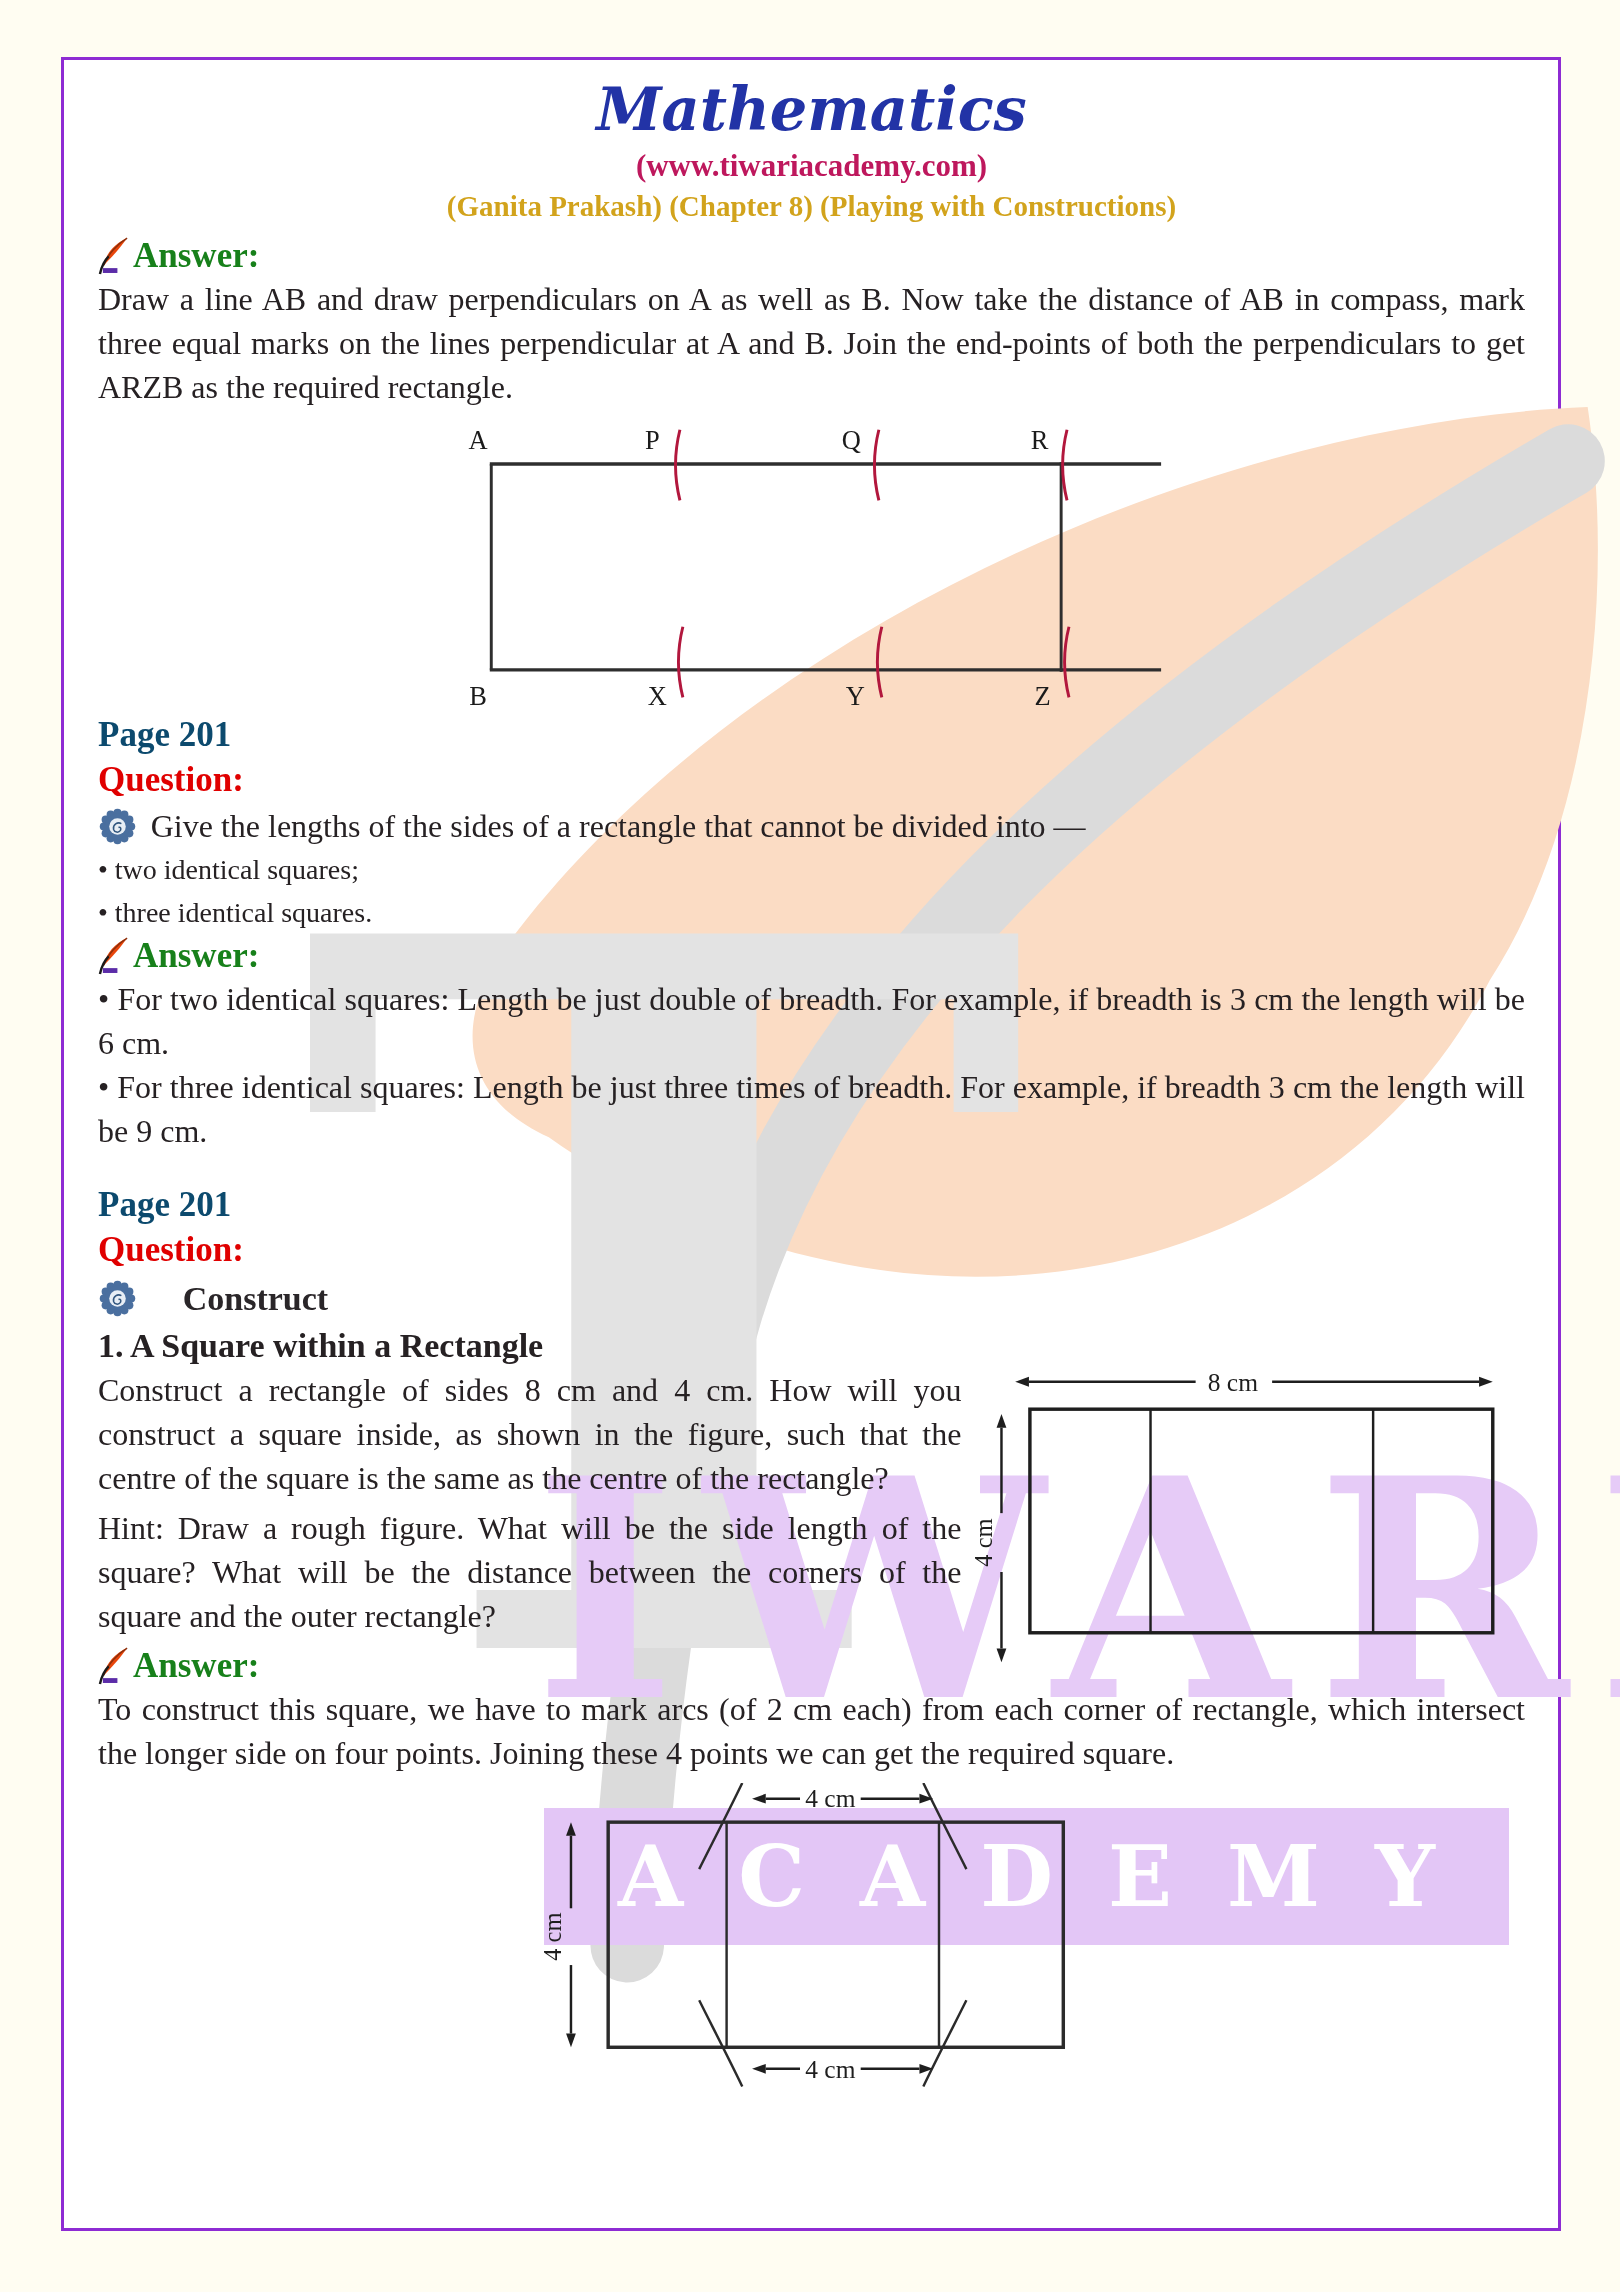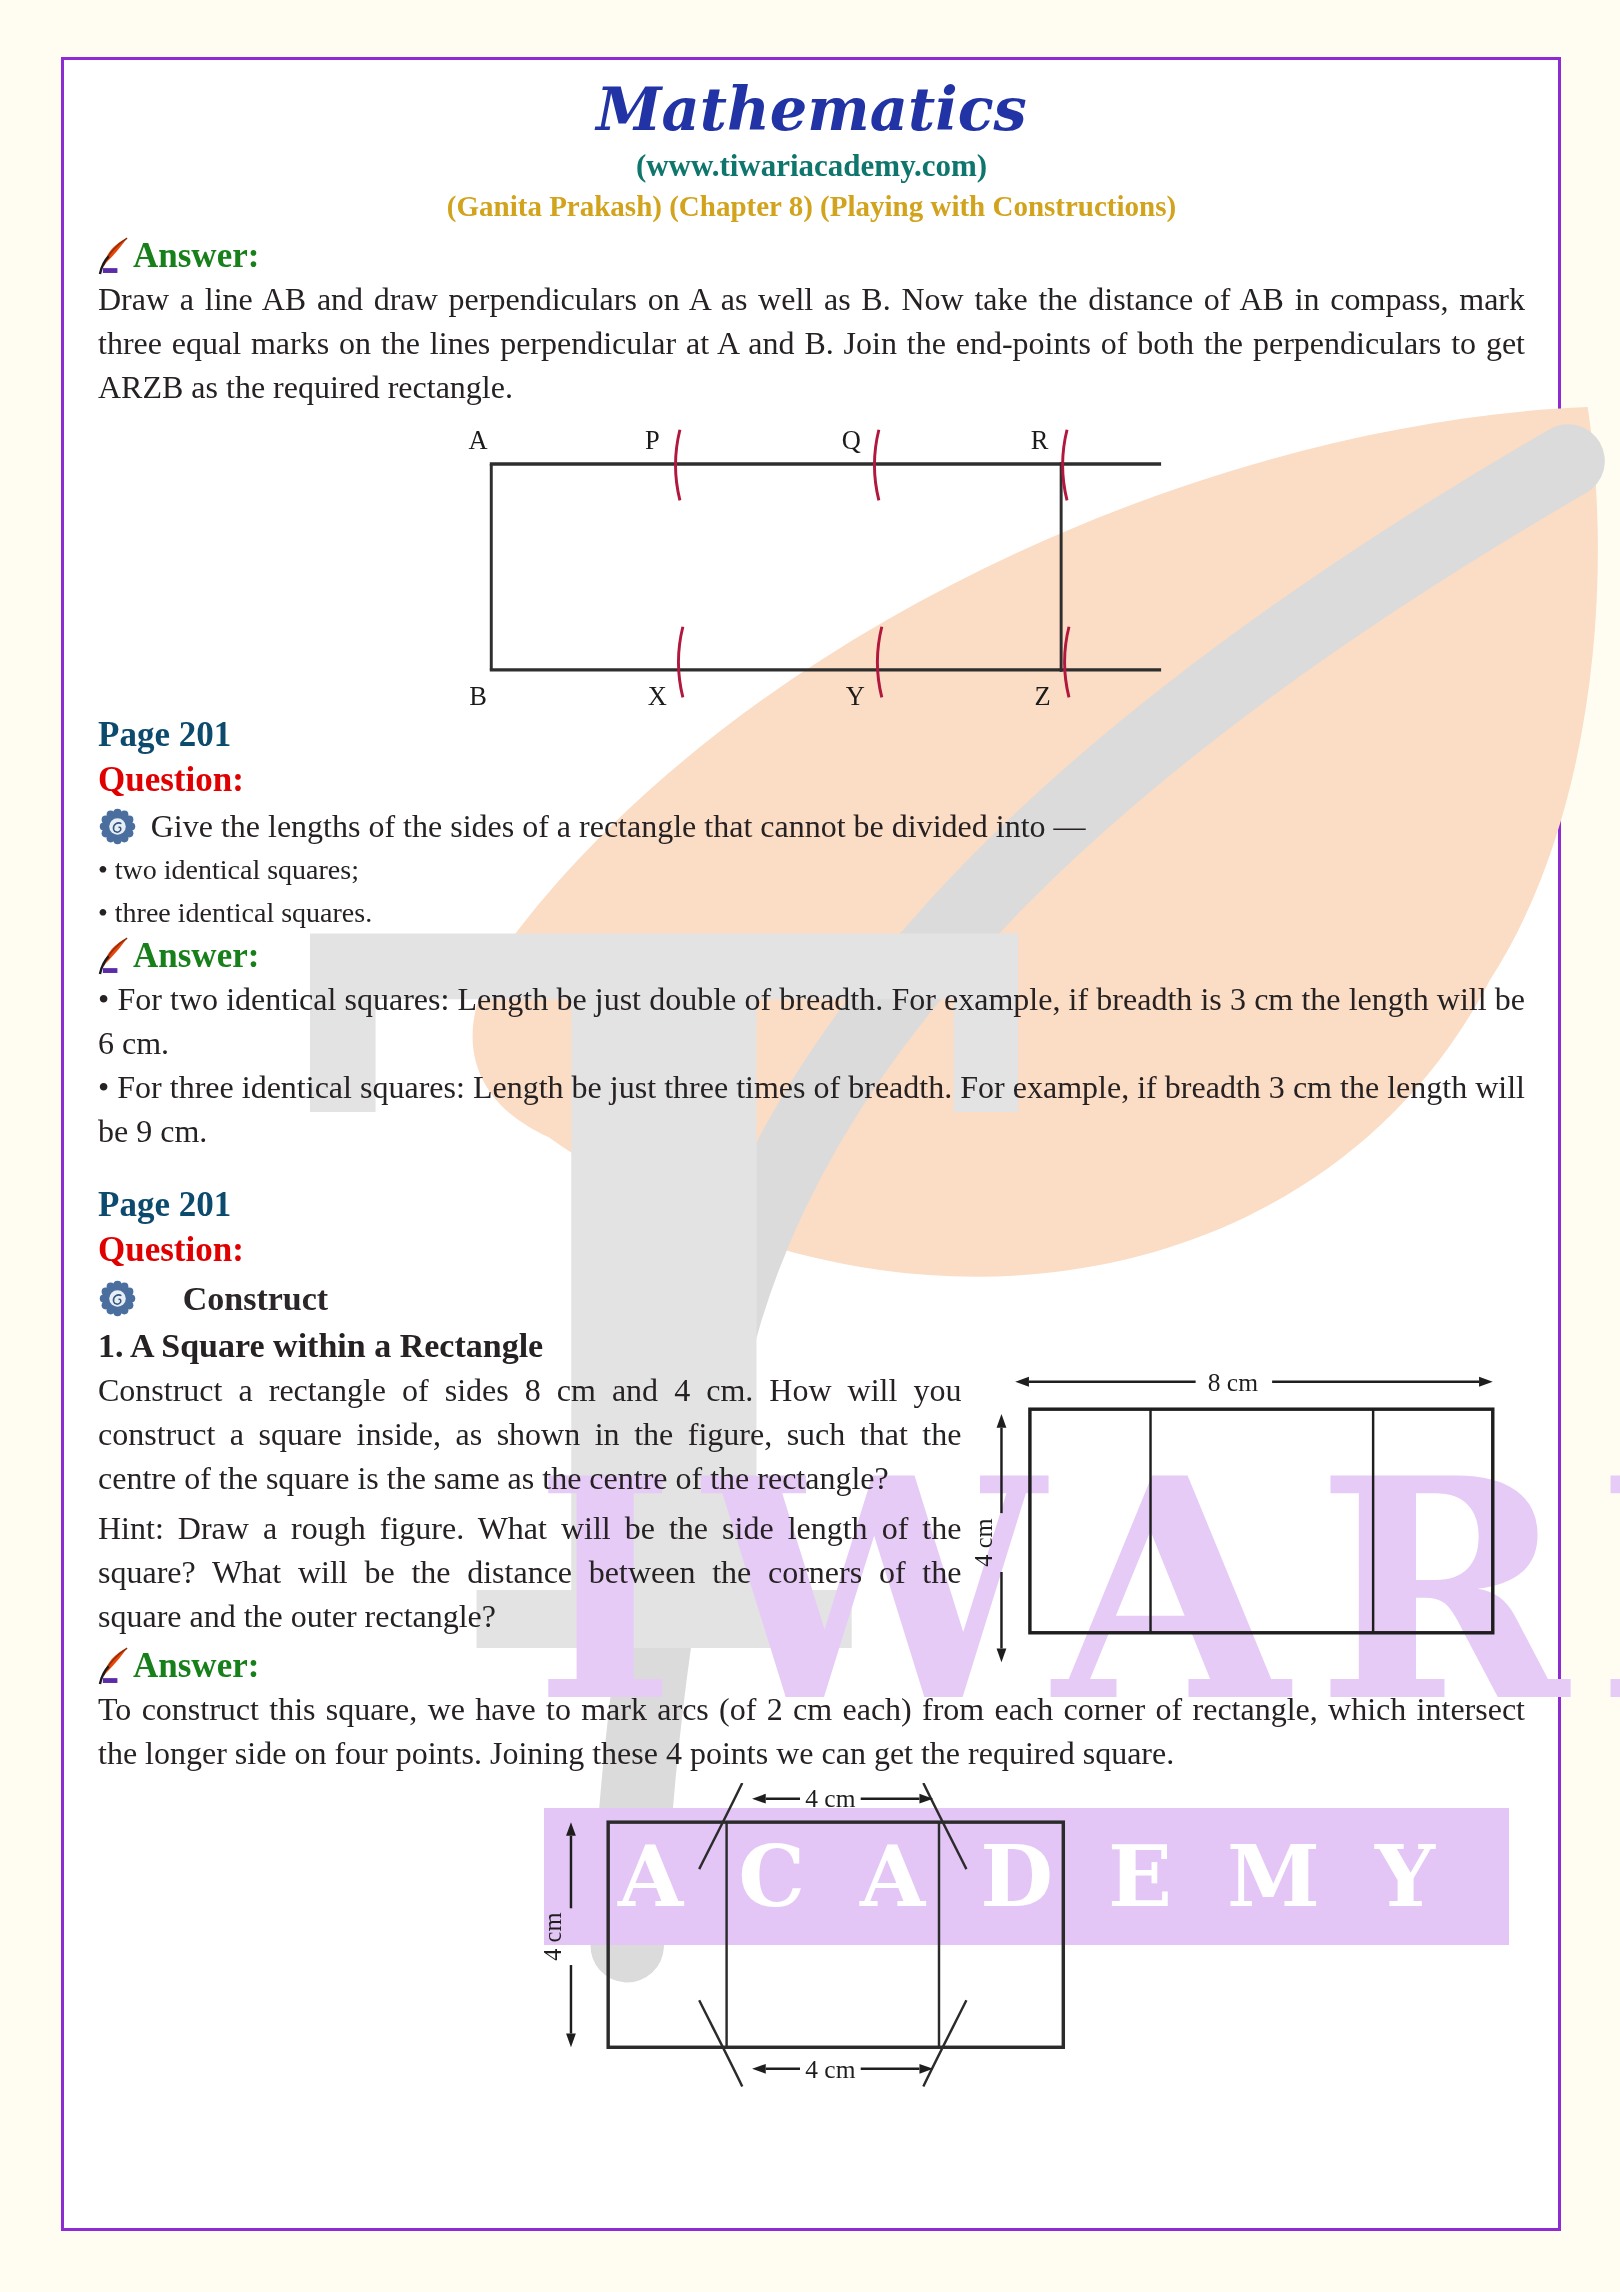--- a/index.html
+++ b/index.html
@@ -13,21 +13,21 @@
   .wm-word{position:absolute;left:534px;top:1439px;font-family:"DejaVu Serif",serif;
            font-size:304px;line-height:1;color:#E6CBF7;font-weight:bold;letter-spacing:27.4px;}
   .wm-band{position:absolute;left:544px;top:1808px;width:965px;height:137px;background:#E3C6F6;
            display:flex;align-items:center;justify-content:center;}
   .wm-band span{font-family:"DejaVu Serif",serif;font-size:84px;font-weight:bold;color:#FFFFFF;
                 letter-spacing:55px;padding-left:55px;}
   .content{position:absolute;left:98px;top:71px;width:1427px;z-index:2;}
   .center{text-align:center;}
   .title{font-family:"DejaVu Serif",serif;font-style:italic;font-weight:bold;
          font-size:59px;line-height:69px;color:#2233A6;margin-top:3.9px;}
-  .site{font-size:31px;font-weight:bold;color:#0f766e;line-height:43px;}
+  .site{font-size:31px;font-weight:bold;color:#be185d;line-height:43px;}
   .book{font-size:29px;font-weight:bold;color:#D2A31C;line-height:39px;}
   .cls{font-size:29px;font-weight:bold;color:#3B1FC0;line-height:39px;}
   .hrow{display:flex;align-items:center;gap:2px;height:43px;}
   .h-answer{font-size:35px;font-weight:bold;color:#17801A;line-height:39px;}
   .h-page{font-size:35px;font-weight:bold;color:#0c4a6e;line-height:45px;}
   .h-question{font-size:35px;font-weight:bold;color:#E00000;line-height:45px;}
   .body{font-size:32px;line-height:44px;margin:0;}
   .just{text-align:justify;}
   .qrow{display:flex;align-items:center;gap:13.7px;line-height:49px;margin-top:2px;}
   .bullet{font-size:28px;line-height:43px;}

